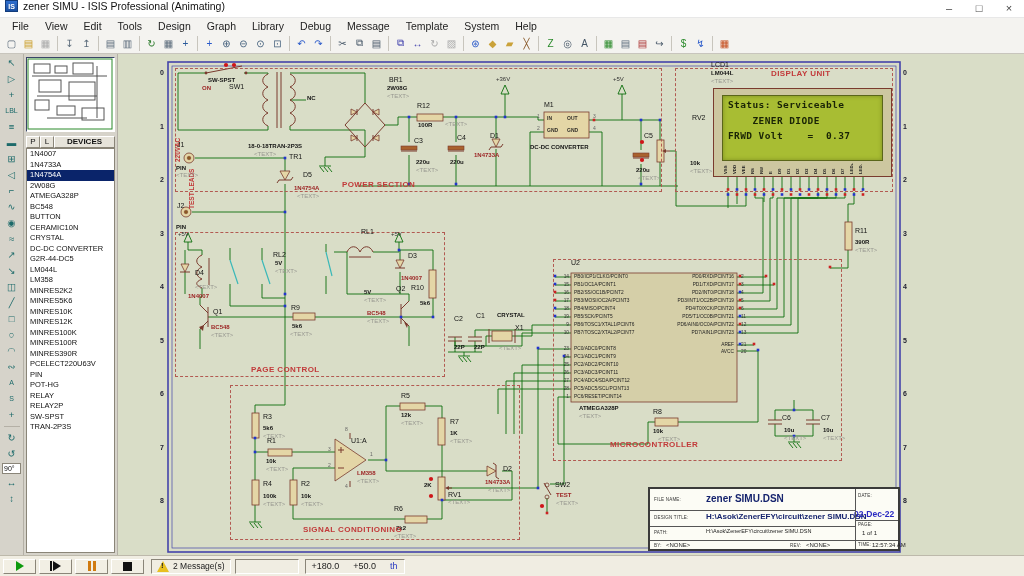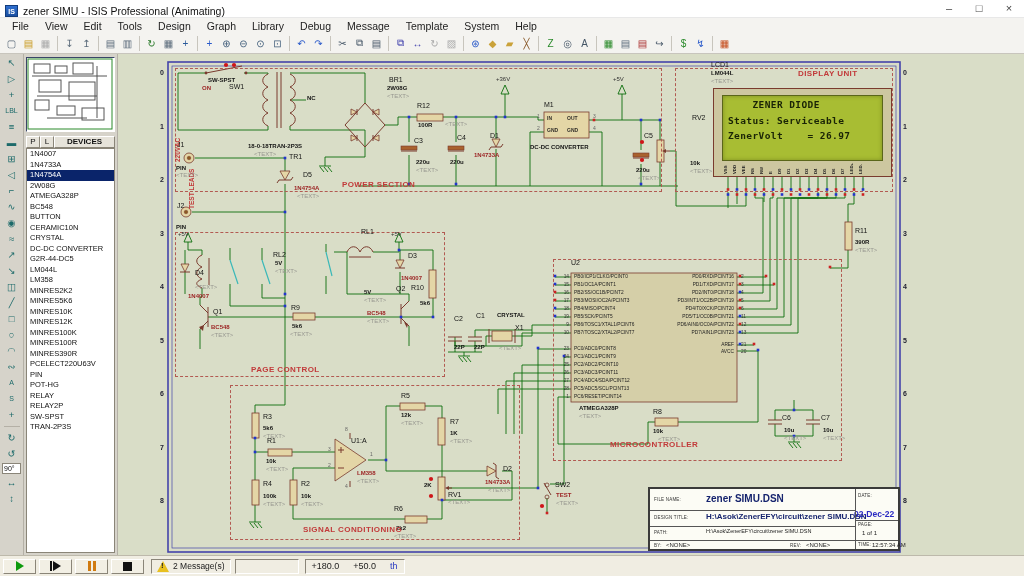--- a/index.html
+++ b/index.html
@@ -1,18 +1,18 @@
 <!DOCTYPE html>
 <html><head>
 <meta charset="utf-8">
 <style>
   *{box-sizing:border-box;margin:0;padding:0}
   html,body{width:1024px;height:576px;overflow:hidden;font-family:"Liberation Sans",sans-serif;background:#d4d0c8;position:relative}
   
-  #titlebar{position:absolute;left:0;top:0;width:1024px;height:18px;background:#fff;display:flex;align-items:flex-end;padding-left:5px;border-bottom:1px solid #e8e8e8}
+  #titlebar{position:absolute;left:0;top:0;width:1024px;height:18px;background:#fff;display:flex;align-items:flex-start;padding-left:5px;border-bottom:1px solid #e8e8e8}
   #app-icon{width:13px;height:12px;background:linear-gradient(#2f6fd0,#1a4fa0);color:#fff;font:bold 7px/12px "Liberation Sans",sans-serif;text-align:center;margin-right:5px;border:1px solid #123c7c}
   #title-text{font-size:10.5px;color:#111}
   #win-controls{margin-left:auto;display:flex}
   .wc{width:30px;height:17px;text-align:center;font-size:11px;color:#444;line-height:17px}
   #menubar{position:absolute;left:0;top:18px;width:1024px;height:15px;background:#f4f3f0;display:flex;align-items:center;padding-left:4px}
   .menu-item{font-size:10.5px;color:#222;padding:0 8px}
   #toolbar{position:absolute;left:0;top:33px;width:1024px;height:21px;background:#f4f3f0;border-bottom:1px solid #c8c5bd;display:flex;align-items:center;padding-left:3px}
   .tb-group{display:flex;align-items:center}
   .tb-sep{width:1px;height:15px;background:#c8c5bd;margin:0 3px}
   .tb-icon{width:16px;height:16px;display:flex;align-items:center;justify-content:center;font-size:10px;margin:0 .5px;border:1px solid transparent}
@@ -492,23 +492,23 @@
     </svg>
 
     <div class="secbox" style="left:57px;top:14px;width:487px;height:124px"></div>
     <div class="secbox" style="left:557px;top:14px;width:218px;height:124px"></div>
     <div class="secbox" style="left:57px;top:178px;width:270px;height:145px"></div>
     <div class="secbox" style="left:112px;top:331px;width:290px;height:155px"></div>
     <div class="secbox" style="left:435px;top:205px;width:289px;height:202px"></div>
 
     <div id="lcd">
       <div id="lcd-screen">
+          <div class="lcd-line">Status: Serviceable</div>
           <div class="lcd-line">    ZENER DIODE</div>
-          <div class="lcd-line">Status: Serviceable</div>
-          <div class="lcd-line">ZenerVolt    = 26.97</div>
+          <div class="lcd-line">FRWD Volt    =  0.37</div>
         </div>
     <span class="lcd-pin" style="left: 14px;">VSS</span>
         <span class="lcd-pin" style="left: 23px;">VDD</span>
         <span class="lcd-pin" style="left: 32px;">VEE</span>
         <span class="lcd-pin" style="left: 41px;">RS</span>
         <span class="lcd-pin" style="left: 50px;">RW</span>
         <span class="lcd-pin" style="left: 59px;">E</span>
         <span class="lcd-pin" style="left: 68px;">D0</span>
         <span class="lcd-pin" style="left: 77px;">D1</span>
         <span class="lcd-pin" style="left: 86px;">D2</span>
@@ -729,21 +729,21 @@
         <span class="lbl ref" style="left: 385px; top: 411px;">D2</span>
         <span class="lbl red" style="left: 367px; top: 425px;">1N4733A</span>
         <span class="lbl txt" style="left: 370px; top: 433px;">&lt;TEXT&gt;</span>
         <span class="lbl ref" style="left: 437px; top: 427px;">SW2</span>
         <span class="lbl red" style="left: 438px; top: 438px;">TEST</span>
         <span class="lbl txt" style="left: 438px; top: 446px;">&lt;TEXT&gt;</span>
         <span class="lbl sec" style="left: 224px; top: 127px;">POWER SECTION</span>
         <span class="lbl sec" style="left: 133px; top: 312px;">PAGE CONTROL</span>
         <span class="lbl sec" style="left: 185px; top: 472px;">SIGNAL CONDITIONING</span>
         <span class="lbl sec" style="left: 492px; top: 387px;">MICROCONTROLLER</span>
-        <span class="lbl sec" style="left: 672px; top: 16px; padding-left: 8px;">DISPLAY UNIT</span>
+        <span class="lbl sec" style="left: 645px; top: 16px; padding-left: 8px;">DISPLAY UNIT</span>
         <span class="lbl flag" style="left: 378px; top: 22px;">+36V</span>
         <span class="lbl flag" style="left: 495px; top: 22px;">+5V</span>
         <span class="lbl flag" style="left: 60px; top: 177px;">+5V</span>
         <span class="lbl flag" style="left: 273px; top: 177px;">+5V</span>
         <span class="lbl pin5" style="left: 429px; top: 62px;">IN</span>
         <span class="lbl pin5" style="left: 449px; top: 62px;">OUT</span>
         <span class="lbl pin5" style="left: 429px; top: 74px;">GND</span>
         <span class="lbl pin5" style="left: 449px; top: 74px;">GND</span>
         <span class="lbl num" style="left: 419px; top: 60px;">1</span>
         <span class="lbl num" style="left: 419px; top: 72px;">2</span>

